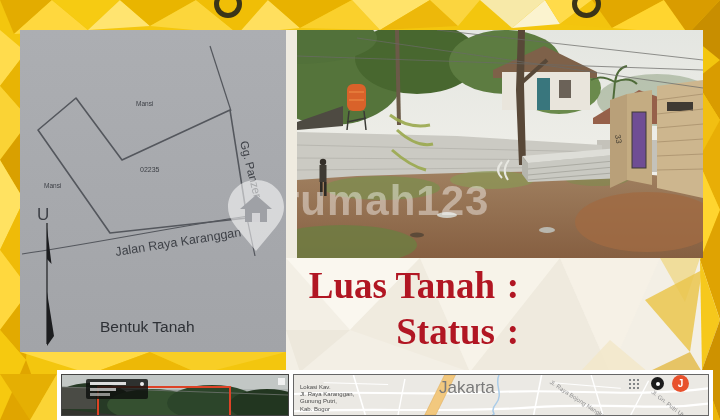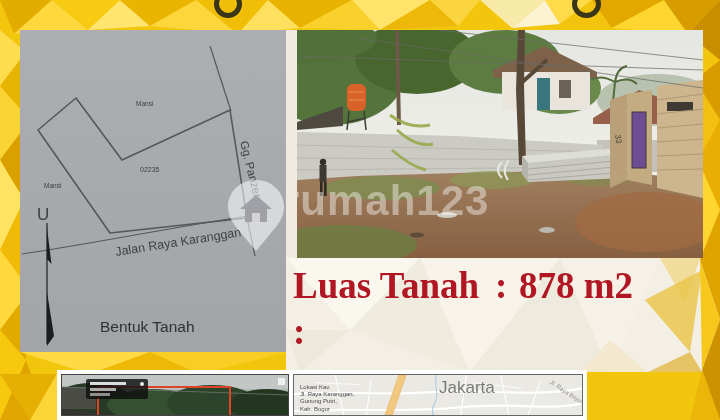--- a/index.html
+++ b/index.html
@@ -17,27 +17,27 @@
   .sketch svg{display:block;width:100%;height:100%;}
 
   
   .photo{position:absolute;left:297px;top:30px;width:406px;height:228px;overflow:hidden;}
   .photo svg{display:block;width:100%;height:100%;}
   .wm{position:absolute;left:-14px;top:150px;font-size:42px;font-weight:bold;
       color:rgba(255,255,255,0.42);letter-spacing:1px;line-height:1;}
 
   
   .details{position:absolute;left:293px;top:264px;width:380px;color:#B11623;
-           font-family:"Liberation Serif",serif;font-weight:bold;}
+           font-family:"Liberation Serif",serif;font-weight:bold;text-align:right;}
   .details .row{display:flex;align-items:baseline;height:46px;font-size:37px;}
   .details .lbl{width:202px;}
   .details .sep{width:24px;}
 
   
-  .bottombar{position:absolute;left:57px;top:370px;width:530px;height:50px;background:#FFFFFF;
+  .bottombar{position:absolute;left:57px;top:370px;width:656px;height:50px;background:#FFFFFF;
              padding:4px;box-sizing:border-box;display:flex;gap:4px;}
   .streetview{position:relative;width:228px;height:42px;border:1px solid #444;box-sizing:border-box;overflow:hidden;}
   .streetview svg{display:block;width:100%;height:100%;}
   .svpanel{position:absolute;left:24px;top:4px;width:62px;height:20px;background:rgba(14,16,14,0.82);border-radius:2px;}
   .svpanel i{position:absolute;left:4px;height:3px;background:#DDD;display:block;}
   .svpanel i:nth-child(1){top:3px;width:36px;}
   .svpanel i:nth-child(2){top:9px;width:26px;opacity:.75;}
   .svpanel i:nth-child(3){top:14px;width:20px;opacity:.6;}
   .svdot{position:absolute;right:4px;top:3px;width:4px;height:4px;border-radius:50%;background:#EEE;}
   .svexpand{position:absolute;right:3px;top:3px;width:7px;height:7px;background:rgba(255,255,255,.75);}
@@ -250,23 +250,23 @@
           <path d="M140,0 L406,30"></path>
       </g>
     </svg>
     <div class="wm">rumah123</div>
   </div>
 
   <div class="details">
     <div class="row">
       <span class="lbl">Luas Tanah</span>
       <span class="sep">:</span>
-      <span class="val">878 m2</span>
     </div>
     <div class="row">
+      <span class="lbl">Status</span>
       <span class="sep">:</span>
     </div>
   </div>
 
   <div class="bottombar">
 
     <div class="streetview">
       <svg viewBox="0 0 226 40" preserveAspectRatio="none">
         <rect width="226" height="40" fill="#AFB5B3"></rect>
         <rect width="226" height="14" fill="#C2C7C5"></rect>

